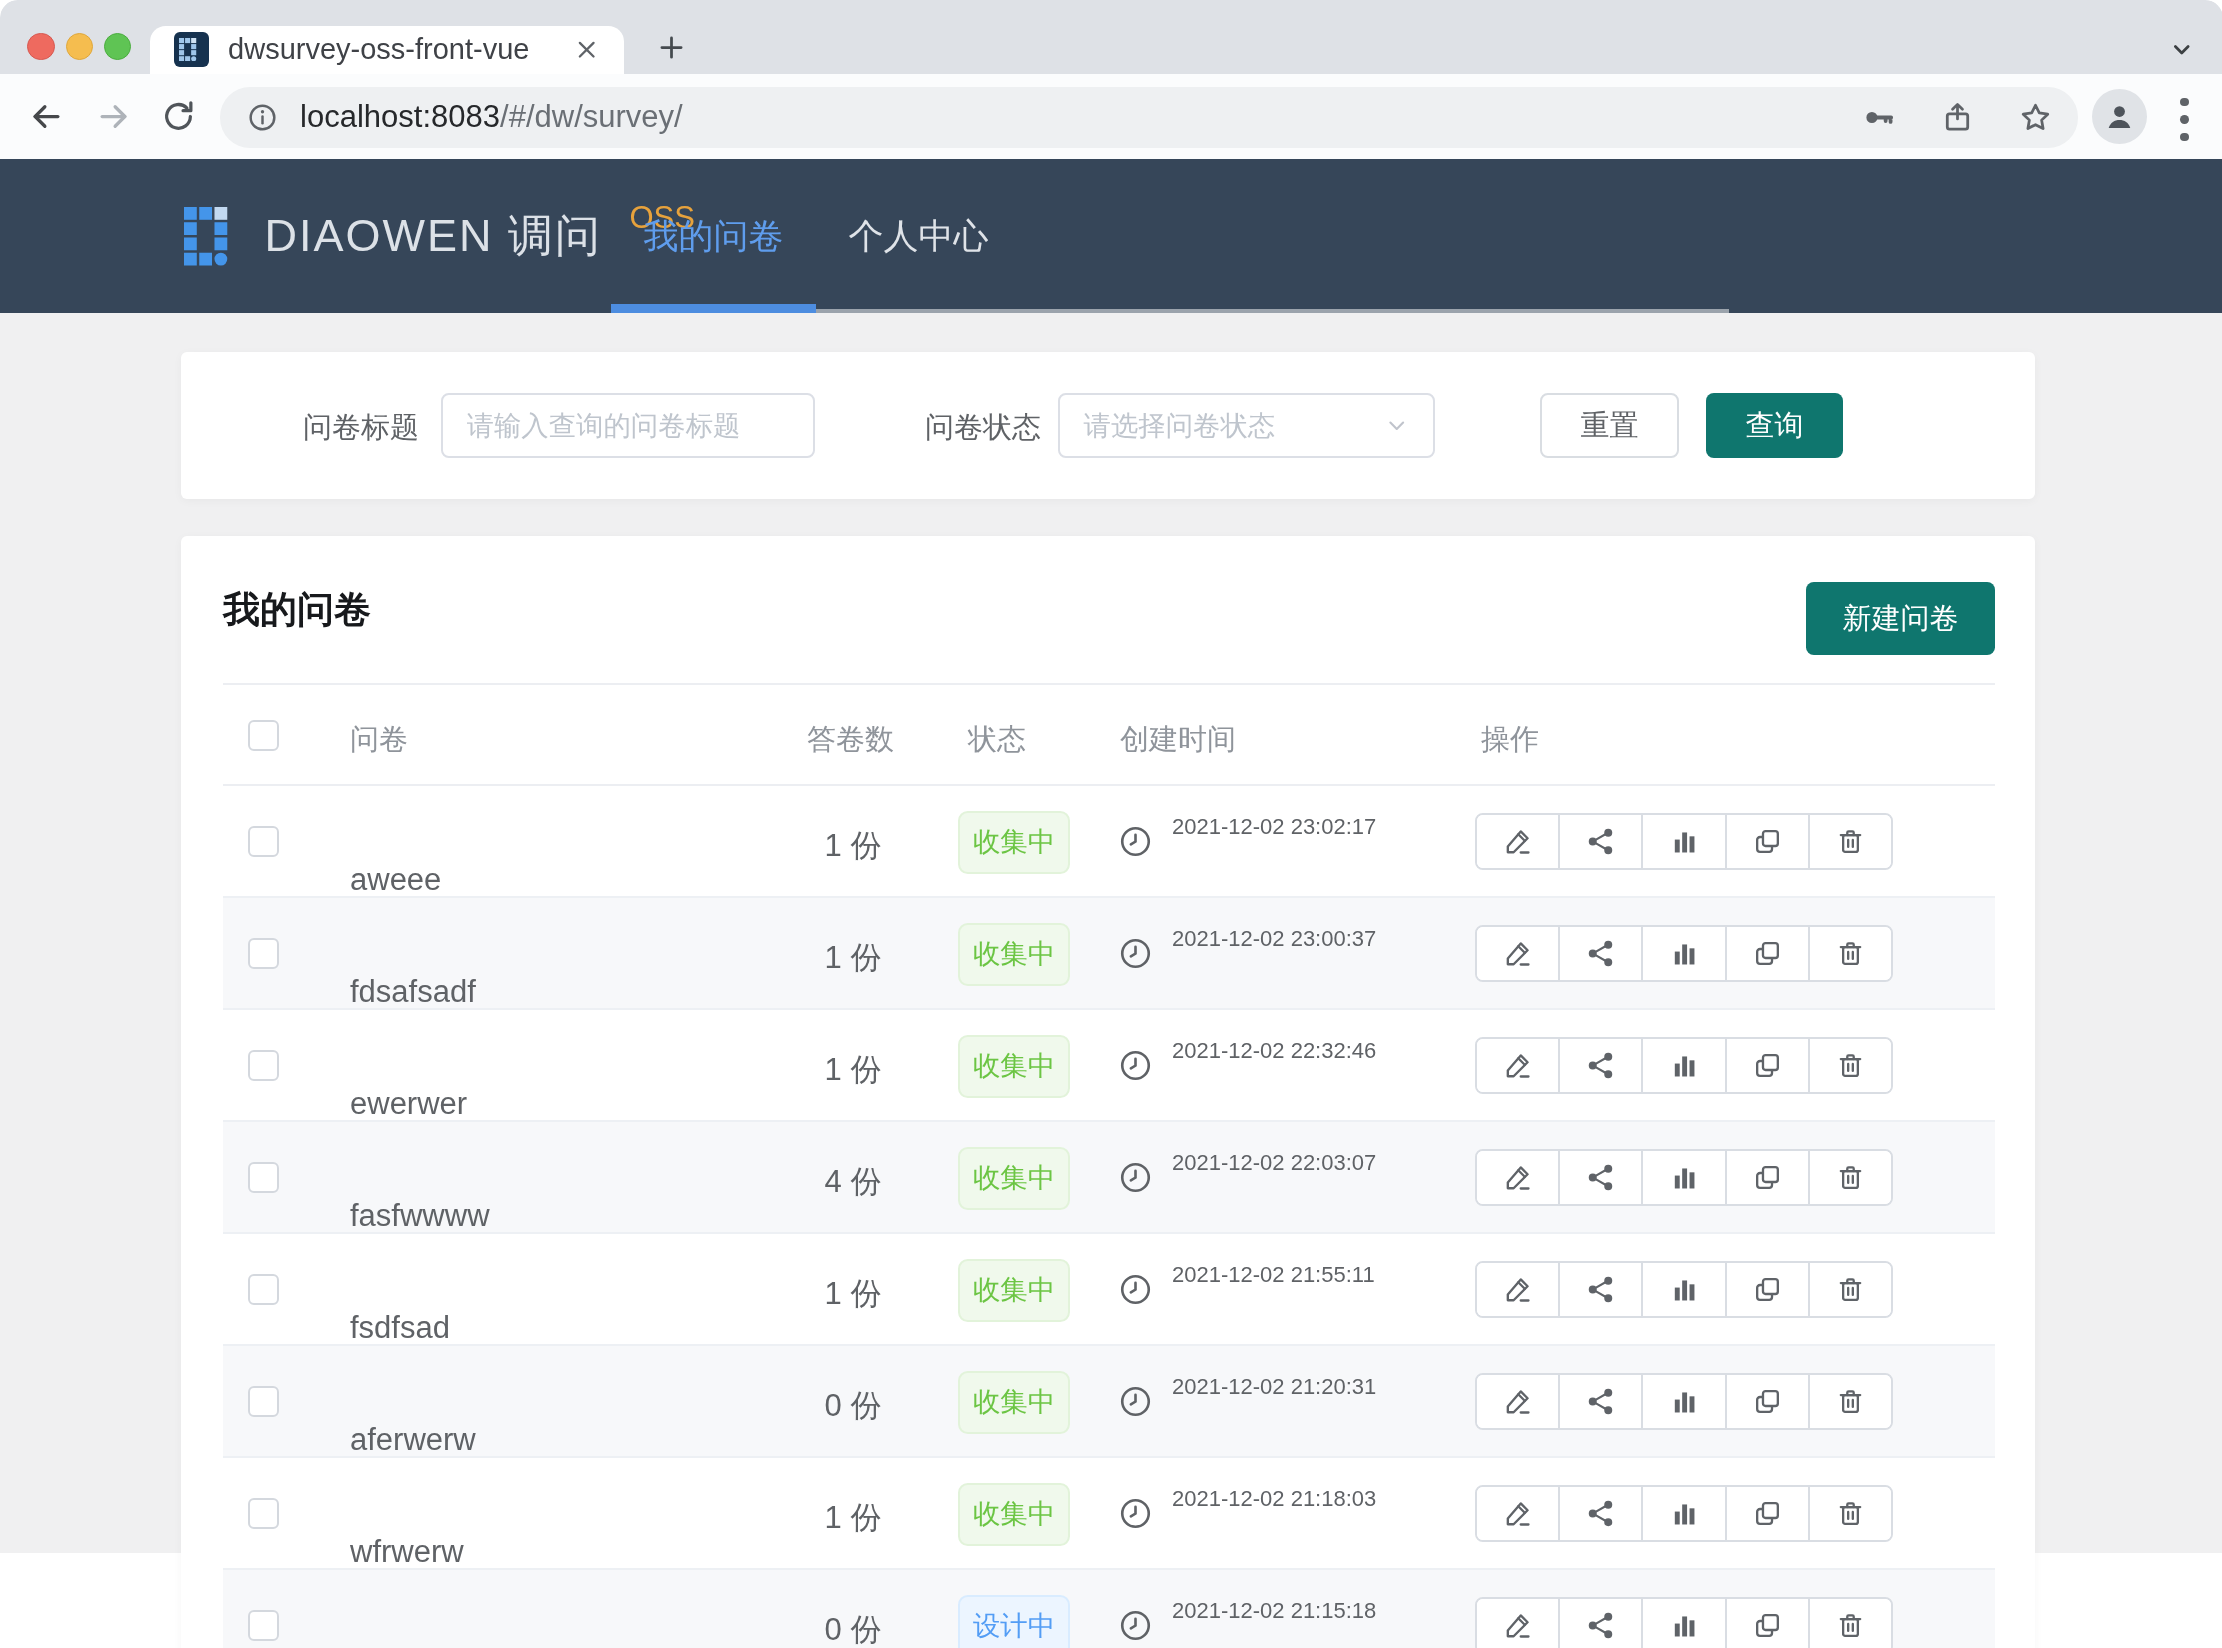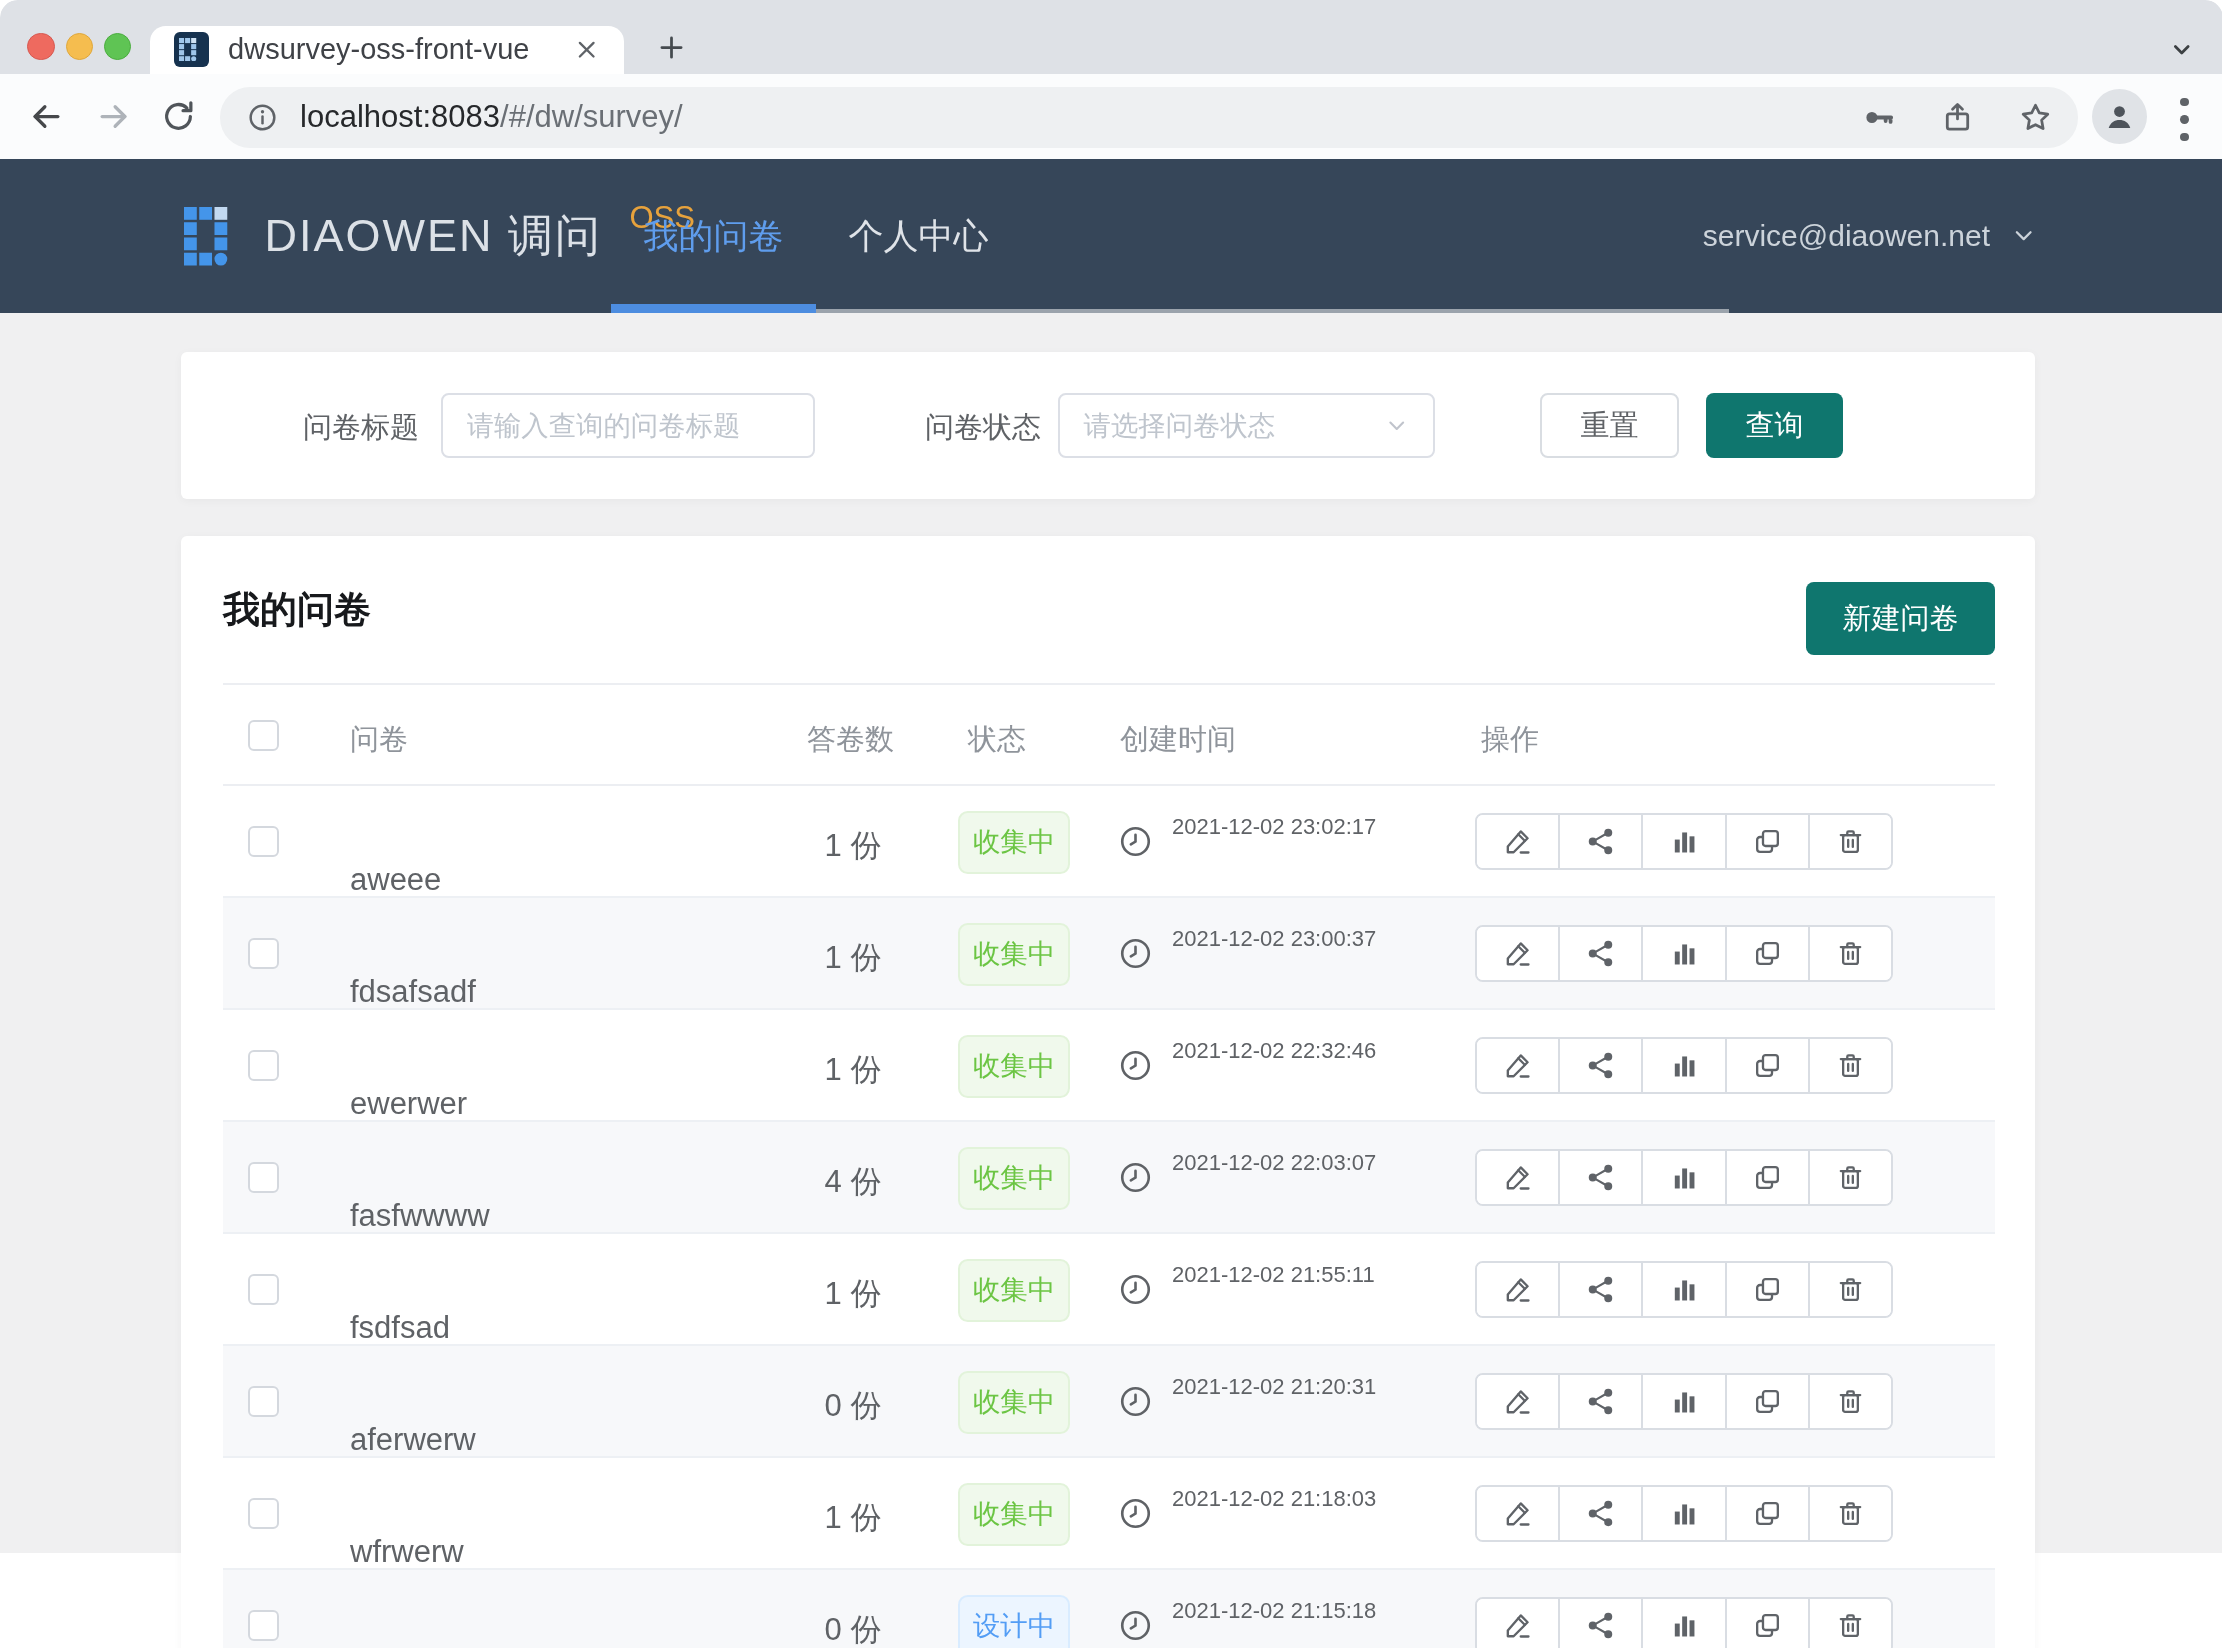--- a/index.html
+++ b/index.html
@@ -231,28 +231,20 @@
           </g>
         </svg>
       </span>
       <span class="brand-text">DIAOWEN 调问</span>
       <span class="brand-badge">OSS</span>
     </div>
     <div class="nav-menu">
       <div class="nav-item active">我的问卷</div>
       <div class="nav-item">个人中心</div>
     </div>
-    <div class="account">
-      <span>service@diaowen.net</span>
-      <span>
-        <svg width="27.4" height="27.4" viewBox="0 0 24 24" fill="none" stroke="#ccd3da" stroke-width="2" stroke-linecap="round" stroke-linejoin="round">
-            <polyline points="6 9 12 15 18 9"></polyline>
-          </svg>
-      </span>
-    </div>
   </div>
 
   <div class="page">
 
     <div class="card filter-card">
       <span class="f-label l1">问卷标题</span>
       <input class="f-input" type="text" placeholder="请输入查询的问卷标题" style="">
       <span class="f-label l2">问卷状态</span>
       <div class="f-select">
         <span class="ph">请选择问卷状态</span>

